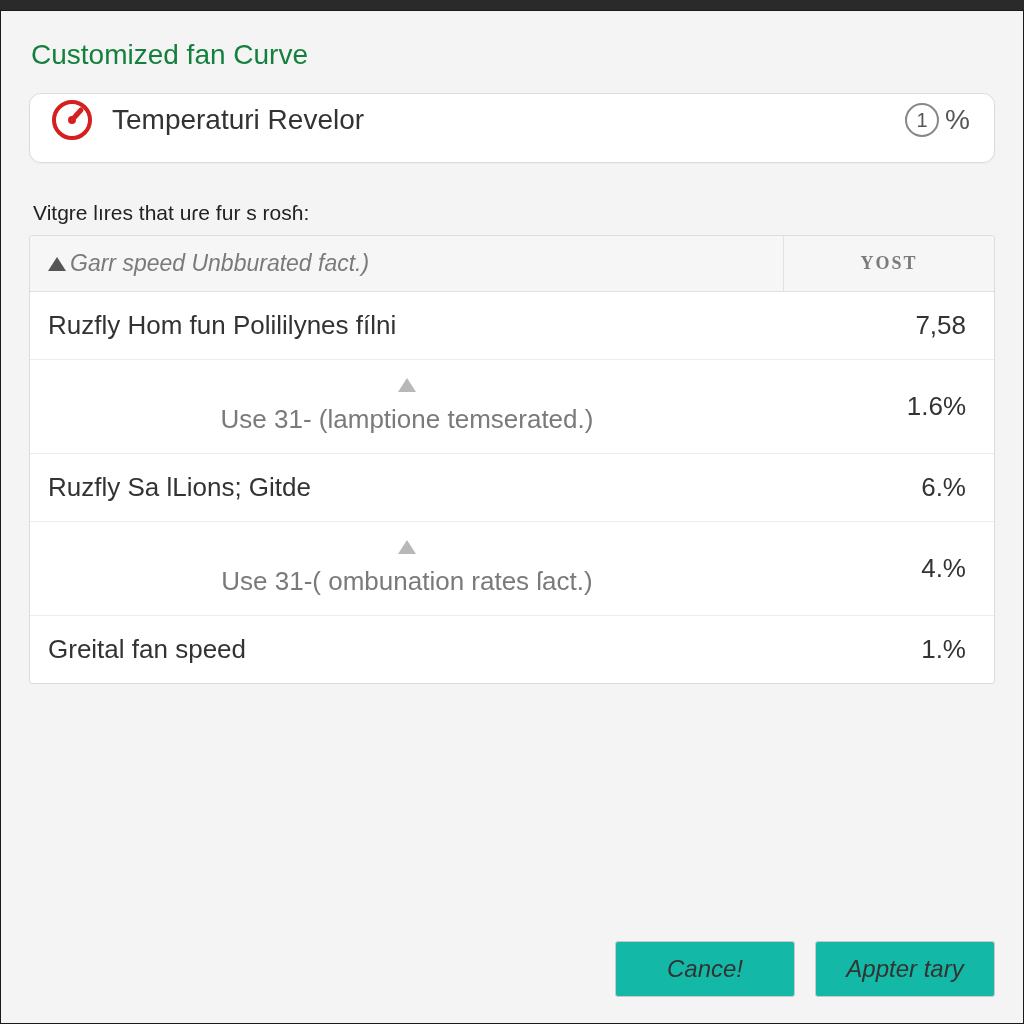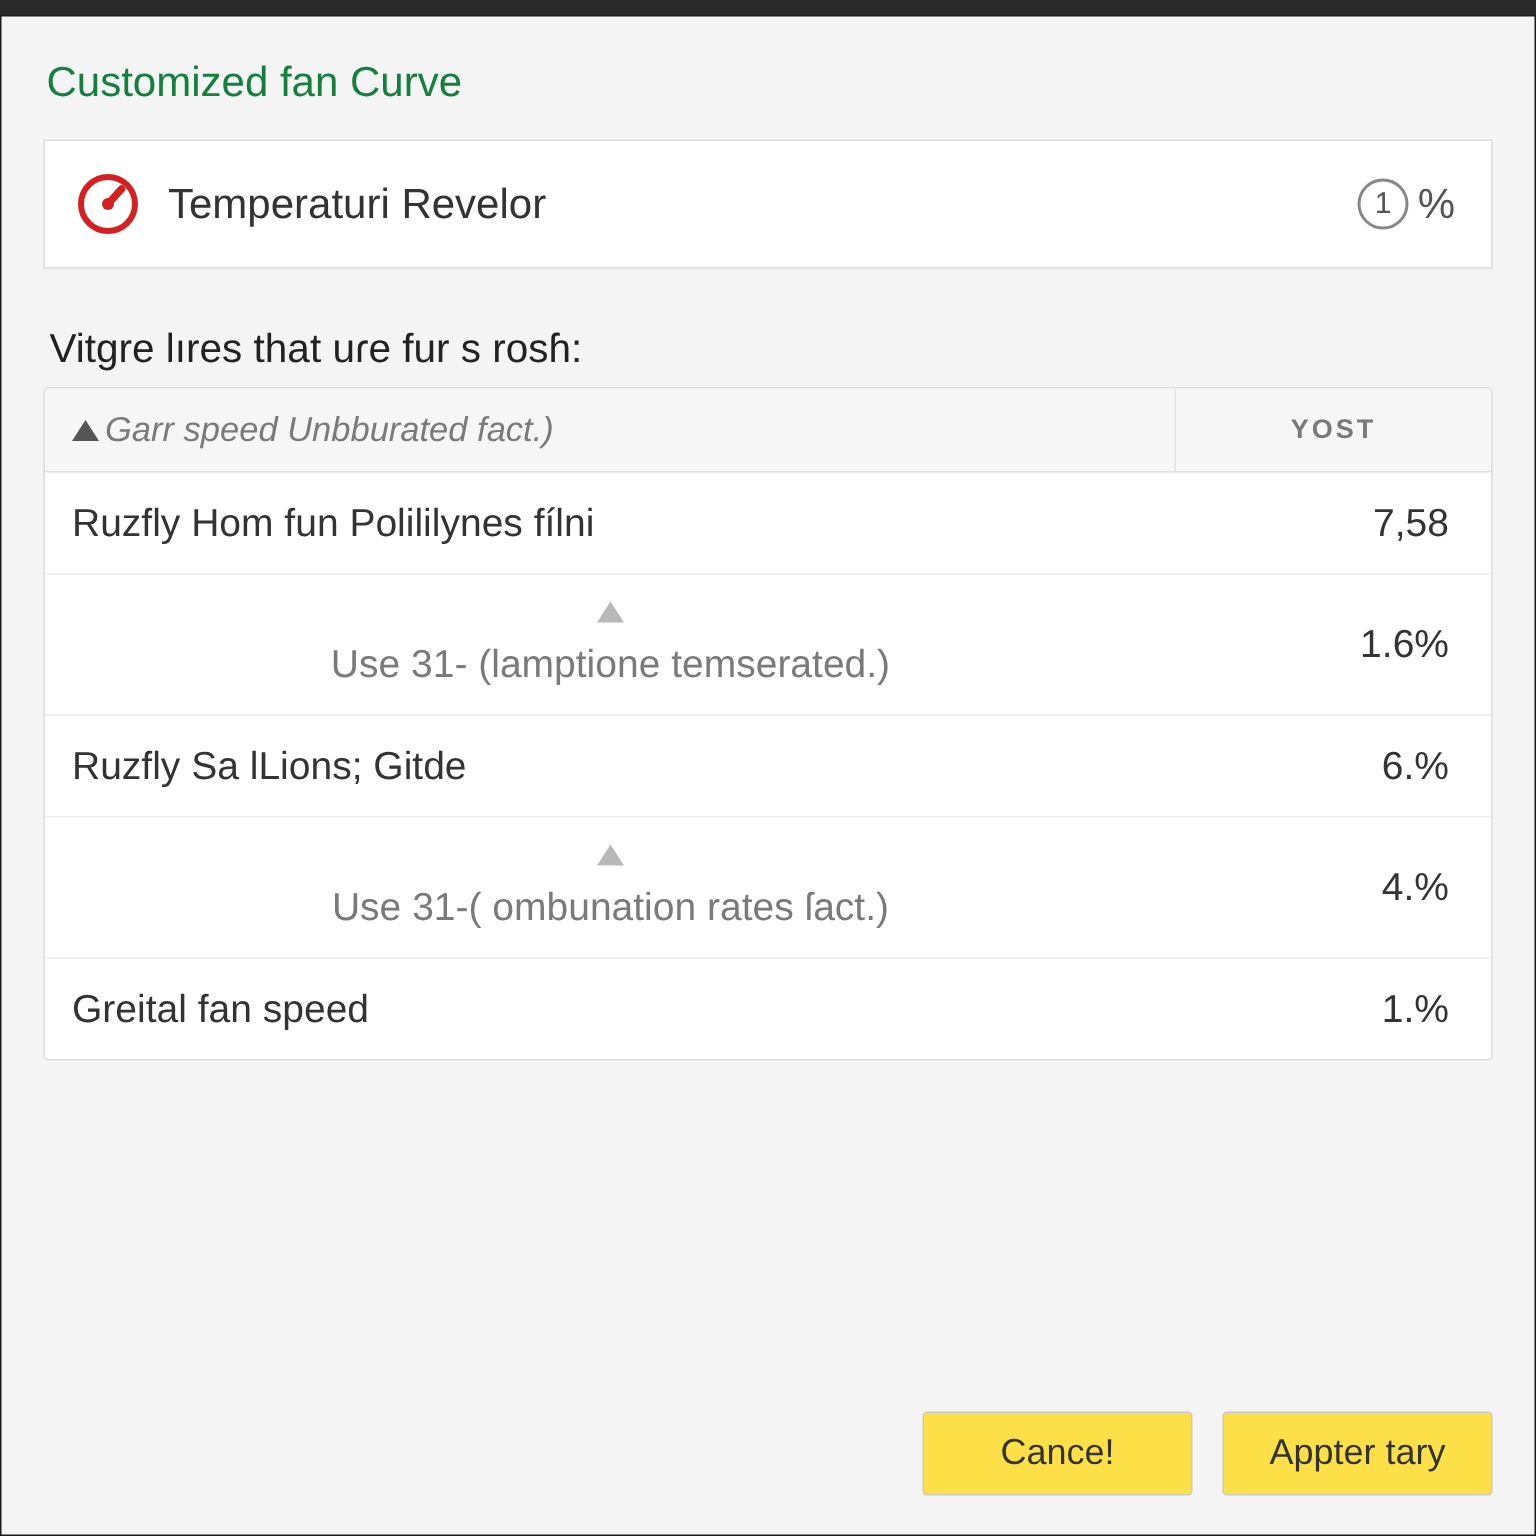--- a/index.html
+++ b/index.html
@@ -41,24 +41,24 @@
   }
   .subtitle {
     font-size: 28px;
     color: #15803d;
     margin-bottom: 22px;
     margin-left: 2px;
   }
   .card {
     background: #ffffff;
     border: 1px solid #dcdcdc;
-    border-radius: 0;
-    display: flex;
-    align-items: center;
-    padding: 18px 24px 18px 18px;
+    border-radius: 12px;
+    display: flex;
+    align-items: center;
+    padding: 2px 24px 18px 18px;
     margin-bottom: 38px;
     box-shadow: 0 1px 2px rgba(0,0,0,0.04);
   }
   .card-icon {
     width: 48px; height: 48px;
     display: flex; align-items: center; justify-content: center;
     margin-right: 16px;
     flex-shrink: 0;
   }
   .card-label {
@@ -76,21 +76,21 @@
     width: 34px; height: 34px;
     border: 2px solid #888888;
     border-radius: 50%;
     display: flex; align-items: center; justify-content: center;
     font-size: 20px;
     color: #555555;
   }
   .pct-sign { font-size: 28px; color: #555555; }
 
   .section-label {
-    font-size: 27px;
+    font-size: 21px;
     color: #222222;
     margin-bottom: 10px;
     margin-left: 4px;
   }
 
   .table {
     border: 1px solid #dcdcdc;
     border-radius: 3px;
     background: #ffffff;
     overflow: hidden;
@@ -103,21 +103,21 @@
   .th {
     padding: 14px 18px;
     font-size: 23px;
     color: #7a7a7a;
     display: flex;
     align-items: center;
     gap: 4px;
     font-style: italic;
   }
   .th-main { flex: 1; border-right: 1px solid #e2e2e2; }
-  .th-val  { width: 210px; justify-content: center; letter-spacing: 2px; font-size: 18px; font-weight: 600; font-style: normal; text-transform: uppercase; }
+  .th-val  { width: 210px; justify-content: center; letter-spacing: 2px; font-size: 18px; font-weight: 600; font-style: normal; text-transform: uppercase; font-family: Liberation Serif, serif; }
   .tbody .row {
     display: flex;
     align-items: center;
     border-bottom: 1px solid #ececec;
   }
   .tbody .row:last-child { border-bottom: none; }
   .cell-main {
     flex: 1;
     padding: 18px 18px;
     font-size: 26px;
@@ -145,24 +145,25 @@
 
   .footer {
     display: flex;
     justify-content: flex-end;
     gap: 20px;
     padding: 24px 28px 26px 28px;
   }
   .btn {
     min-width: 180px;
     height: 56px;
-    background: #fde047;
+    background: #14b8a6;
     border: 1px solid #c9c9c9;
     border-radius: 3px;
     font-size: 24px;
+    font-style: italic;
     color: #333333;
     display: flex;
     align-items: center;
     justify-content: center;
     cursor: pointer;
     padding: 0 26px;
   }
 </style>
 </head>
 <body>

